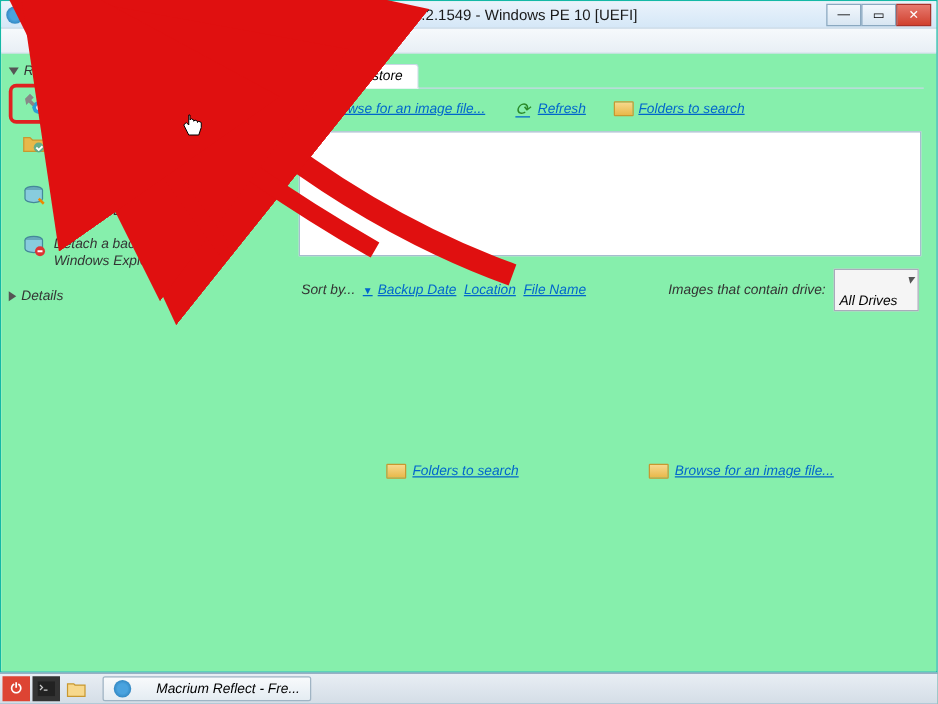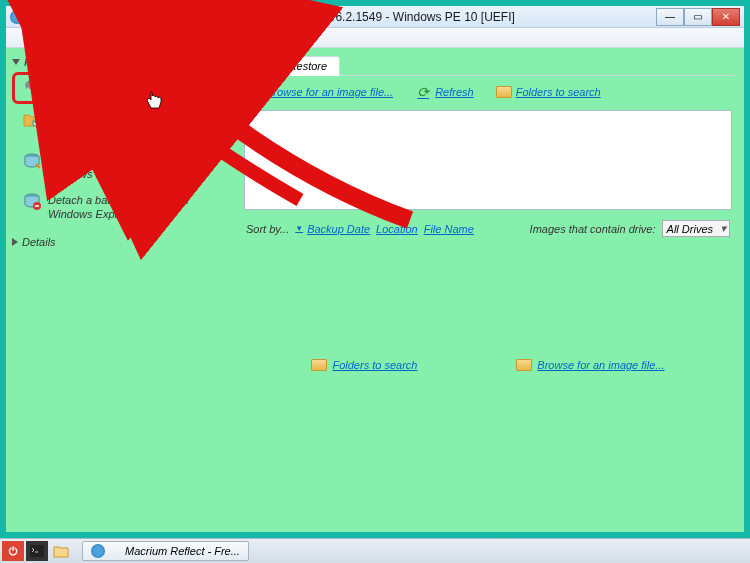--- a/index.html
+++ b/index.html
@@ -1,19 +1,19 @@
 <!DOCTYPE html>
 <html><head>
 <meta charset="utf-8">
 <style>
 * { margin: 0; padding: 0; box-sizing: border-box; font-family: "Segoe UI", Tahoma, sans-serif; font-size: 11px; }
 body { width: 750px; height: 563px; background: #3a6ea5; position: relative; overflow: hidden; }
 
 
-.window { position: absolute; top: 0; left: 0; right: 0; bottom: 25px; background: #fff; border: 6px solid #14b8a6; display: flex; flex-direction: column; }
+.window { position: absolute; top: 0; left: 0; right: 0; bottom: 25px; background: #fff; border: 1px solid #14b8a6; display: flex; flex-direction: column; }
 .titlebar { height: 22px; background: linear-gradient(to bottom, #eaf3fb, #d5e7f7); display: flex; align-items: center; padding: 0 4px; border-bottom: 1px solid #b8cde0; }
 .titlebar-icon { width: 14px; height: 14px; margin-right: 4px; background: radial-gradient(circle, #4aa3df 40%, #1e6fa8 100%); border-radius: 50%; }
 .titlebar-text { flex: 1; font-size: 12px; color: #1a1a1a; }
 .titlebar-buttons { display: flex; gap: 0; }
 .tbtn { width: 28px; height: 18px; border: 1px solid #8aa8c0; background: linear-gradient(to bottom, #f2f7fc, #d8e6f2); display: flex; align-items: center; justify-content: center; font-size: 10px; cursor: pointer; }
 .tbtn.close { background: linear-gradient(to bottom, #e67a6f, #d1412f); border-color: #a8322a; color: #fff; }
 
 .menubar { height: 20px; background: linear-gradient(to bottom, #f6f9fc, #e8eff5); display: flex; align-items: center; padding: 0 17px; border-bottom: 1px solid #c8d8e5; }
 .menu-item { padding: 2px 8px; cursor: pointer; font-style: italic; color: #333; }
 
@@ -45,21 +45,21 @@
 .folder-icon::before { content: ""; display: block; width: 14px; height: 10px; background: linear-gradient(#f7d88c, #e8b84a); border: 1px solid #c89830; border-radius: 1px; position: relative; }
 .refresh-icon { color: #2a8a2a; font-size: 14px; }
 
 .preview-box { border: 1px solid #a8bccf; height: 100px; background: #fff; margin: 0 2px; }
 
 .sort-row { display: flex; align-items: center; gap: 6px; padding: 10px 4px; font-style: italic; }
 .sort-label { color: #333; }
 .sort-link { color: #0066cc; text-decoration: underline; cursor: pointer; display: flex; align-items: center; gap: 2px; }
 .sort-link.active::before { content: "▼"; color: #0066cc; font-size: 8px; margin-right: 2px; }
 .drive-label { color: #333; margin-left: auto; }
-.drive-select { border: 1px solid #aab; background: #f5f5f5; padding: 2px 16px 1px 4px; position: relative; font-style: italic; cursor: pointer; }
+.drive-select { border: 1px solid #aab; background: #f5f5f5; padding: 19px 16px 1px 4px; position: relative; font-style: italic; cursor: pointer; }
 .drive-select::after { content: "▾"; position: absolute; right: 3px; top: 1px; color: #555; }
 
 .center-links { display: flex; justify-content: space-around; padding: 110px 20px 0; }
 .center-link { display: flex; align-items: center; gap: 5px; color: #0066cc; text-decoration: underline; cursor: pointer; font-style: italic; }
 
 
 .cursor-pointer { position: absolute; top: 90px; left: 145px; pointer-events: none; z-index: 100; }
 
 
 .arrows { position: absolute; top: 0; left: 0; right: 0; bottom: 0; pointer-events: none; z-index: 50; }

